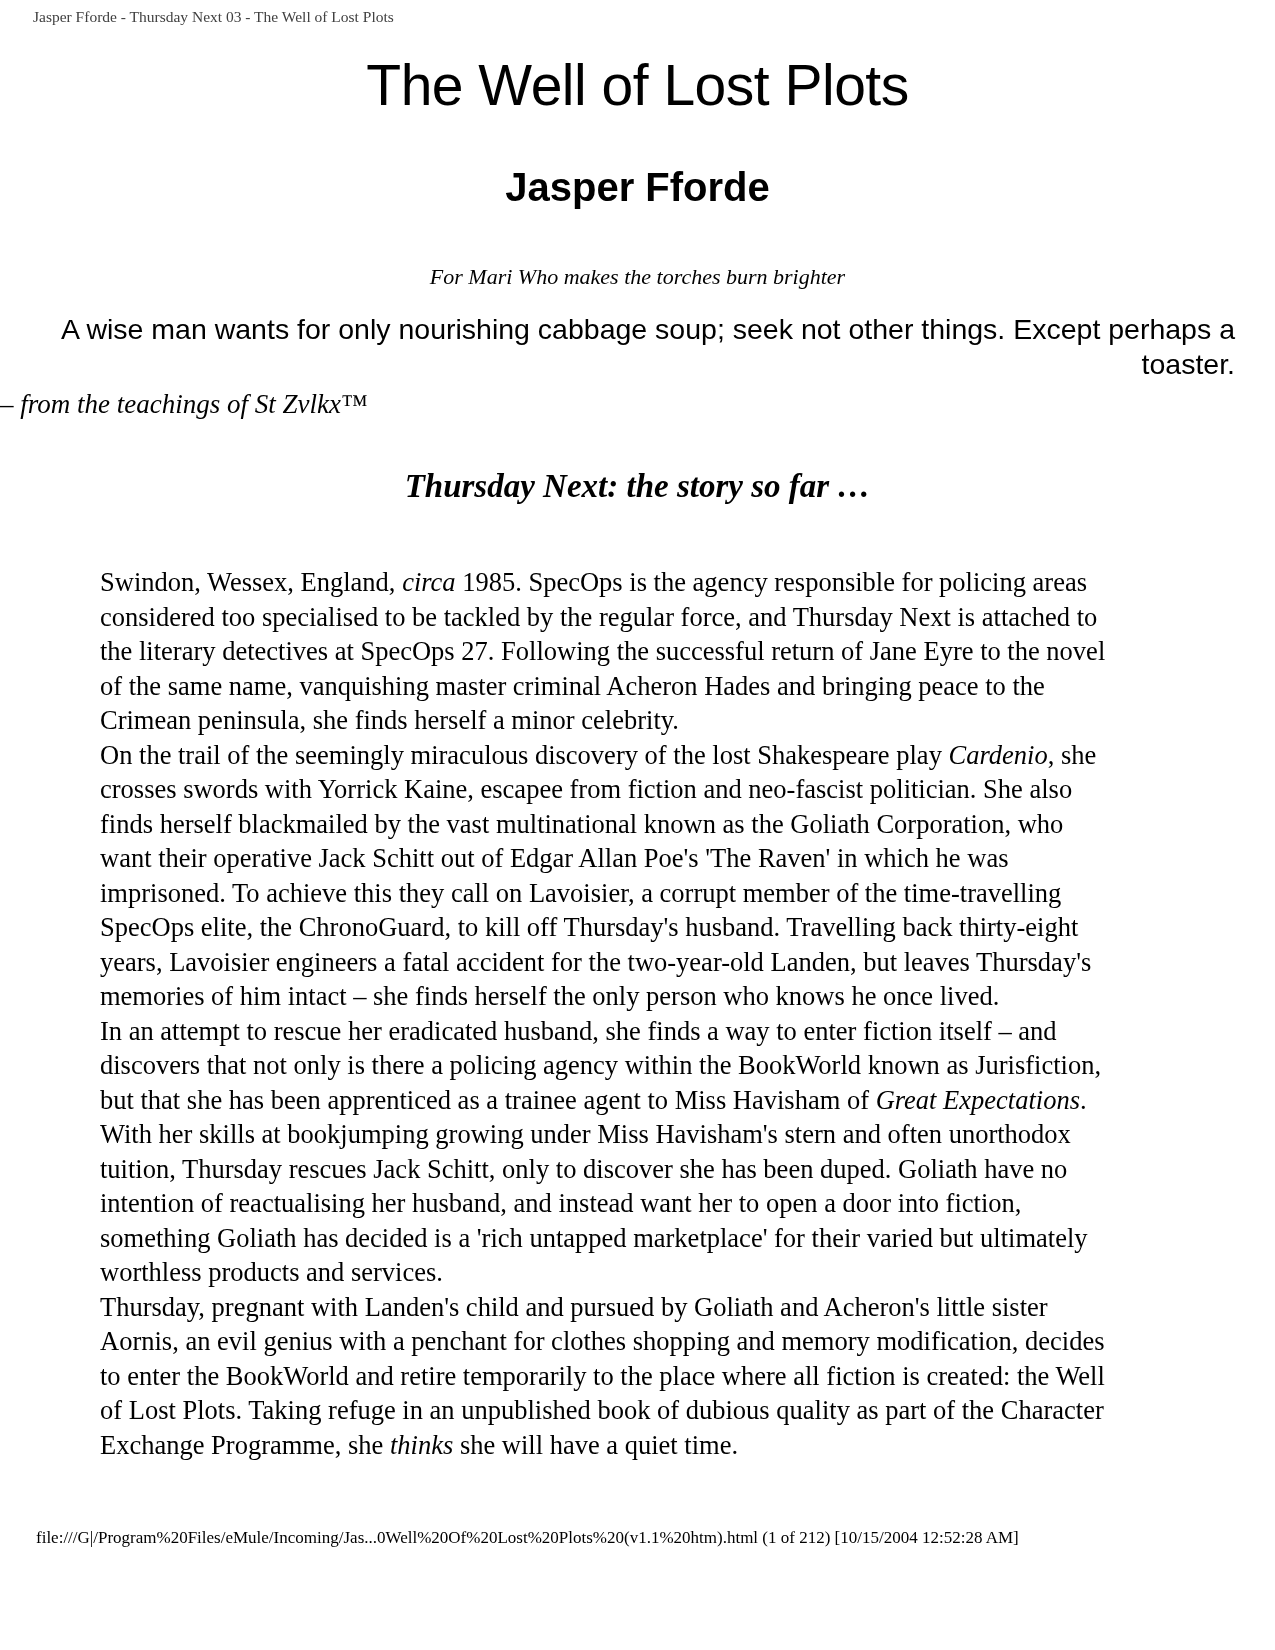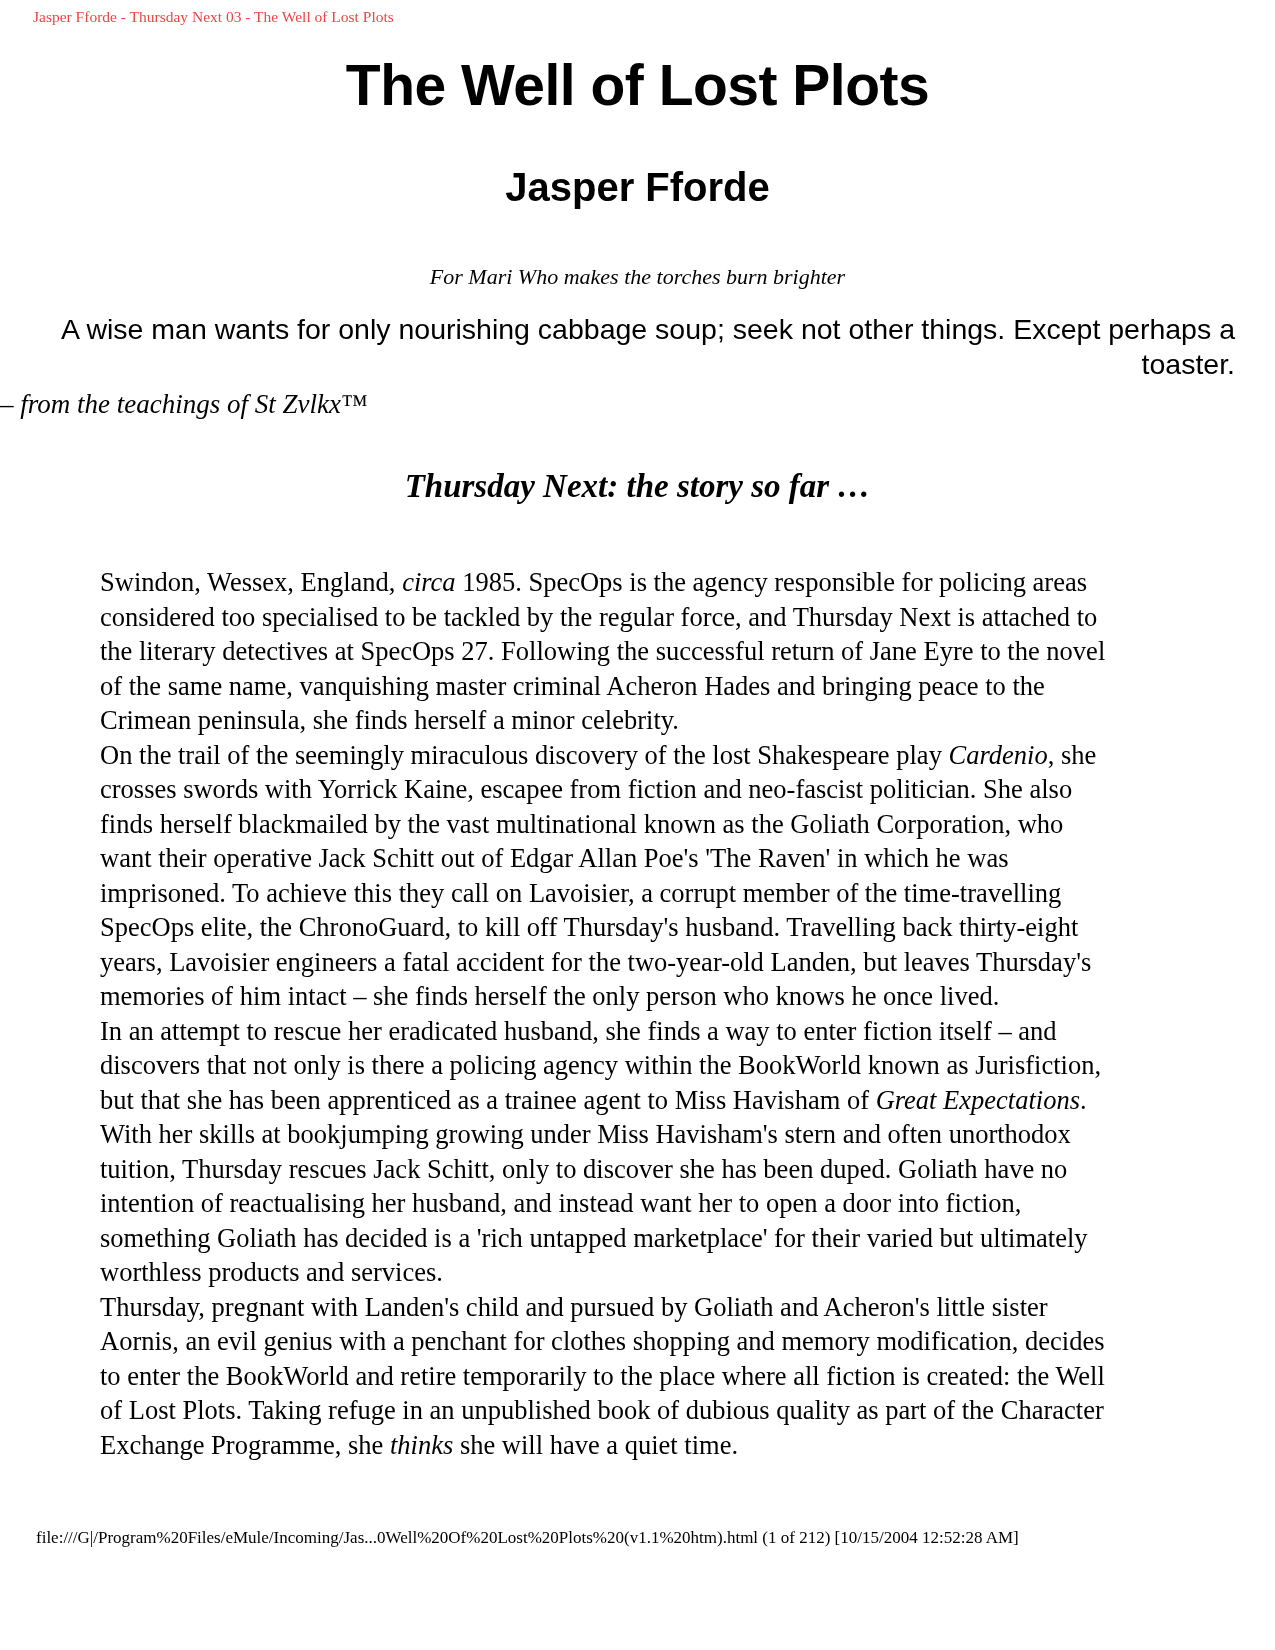--- a/index.html
+++ b/index.html
@@ -17,36 +17,36 @@
   }
 
   
   .page-header {
     position: absolute;
     top: 8px;
     left: 33px;
     font-family: "Liberation Serif", serif;
     font-size: 15.5px;
     line-height: 1.2;
-    color: #ef4444;
+    color: #404040;
     white-space: nowrap;
   }
 
   
   .sheet {
     position: absolute;
     top: 40px;
     left: 0;
     width: 1275px;
   }
 
   .book-title {
     text-align: center;
     font-family: "Liberation Sans", sans-serif;
-    font-weight: bold;
+    font-weight: normal;
     font-size: 57px;
     line-height: 1.05;
     letter-spacing: -0.5px;
     margin: 16px 0 0 0;
   }
 
   .book-author {
     text-align: center;
     font-family: "Liberation Sans", sans-serif;
     font-weight: bold;

